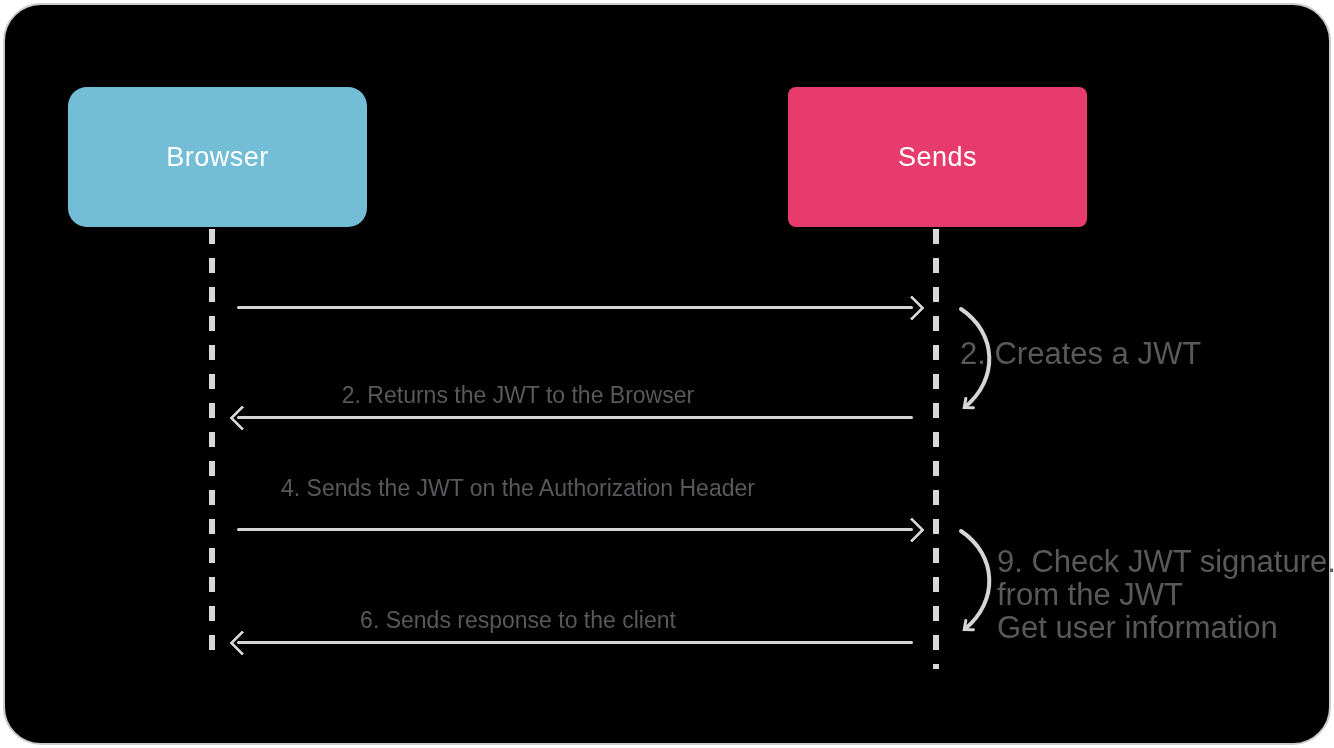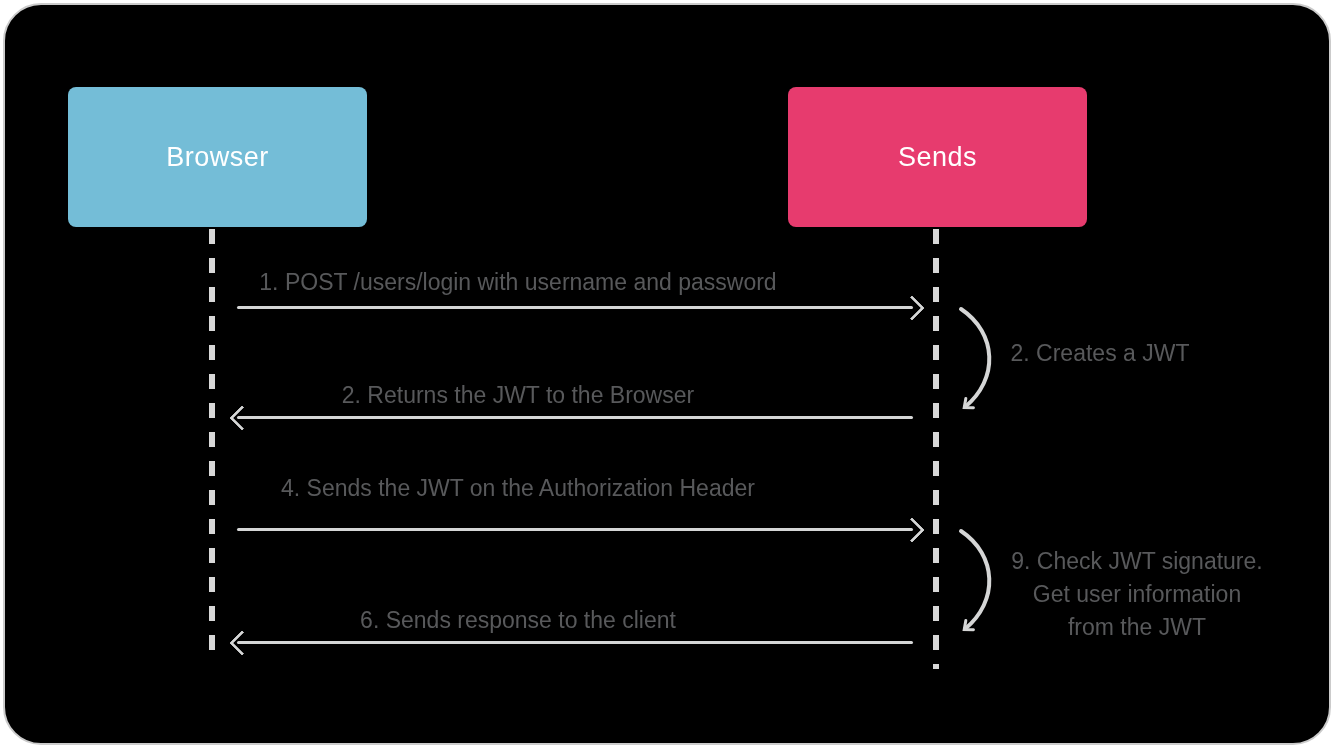--- a/index.html
+++ b/index.html
@@ -25,21 +25,21 @@
     width: 299px;
     height: 140px;
     border-radius: 8px;
     display: flex;
     align-items: center;
     justify-content: center;
     color: #ffffff;
     font-size: 27px;
     letter-spacing: 0.5px;
   }
-  .actor.browser { left: 63px;  background: var(--actor_browser, #74bdd7); }
+  .actor.browser { left: 63px;  background: var(--actor_browser, #74bdd7); border-radius: 19px; }
   .actor.server  { left: 783px; background: var(--actor_server,  #e73b6e); }
   
   .lifeline {
     position: absolute;
     width: 6px;
     top: 224px;
     background: repeating-linear-gradient(
       to bottom,
       var(--lifeline, #d8d8d8) 0px, var(--lifeline, #d8d8d8) 15px,
       transparent 15px, transparent 29px);
@@ -89,23 +89,22 @@
   .chev.m4 { top: 516px; }
   .chev.m6 { top: 629px; }
   
   .self-arrow { position: absolute; }
   .self-arrow.s2 { left: 946px; top: 298px; }
   .self-arrow.s5 { left: 946px; top: 520px; }
   
   .side-label {
     position: absolute;
     width: 280px;
-    text-align: center;
     color: var(--label_text, #58595b);
-    font-size: 23px;
+    font-size: 31px;
   }
   .side-label div { white-space: nowrap; }
   .side-label.s2 { left: 955px; top: 333px; line-height: 31px; }
   .side-label.s5 { left: 992px; top: 540px; line-height: 33px; }
 </style>
 </head>
 <body>
 
 <div class="stage">
   <div class="card">
@@ -113,21 +112,20 @@
     <div class="actor browser">
       <span>Browser</span>
     </div>
     <div class="actor server">
       <span>Sends</span>
     </div>
 
     <div class="lifeline browser"></div>
     <div class="lifeline server"></div>
 
-    <div class="msg-label m1">1. POST /users/login with username and password</div>
     <div class="msg-line m1"></div>
     <div class="chev right m1"></div>
 
     <svg class="self-arrow s2" width="60" height="118">
       <defs>
         <marker id="chevm" viewBox="-8 -8 16 16" markerWidth="16" markerHeight="16" refX="0" refY="0" orient="auto" markerUnits="userSpaceOnUse">
           <path d="M-6,-6 L1,0 L-6,6" fill="none" stroke="#d5d6d6" stroke-width="3" stroke-linecap="round"></path>
         </marker>
       </defs>
       <path d="M10,6 C46,30 48,76 14,104" fill="none" stroke="#d5d6d6" stroke-width="4" stroke-linecap="round" marker-end="url(#chevm)"></path>
@@ -142,22 +140,22 @@
 
     <div class="msg-label m4">4. Sends the JWT on the Authorization Header</div>
     <div class="msg-line m4"></div>
     <div class="chev right m4"></div>
 
     <svg class="self-arrow s5" width="60" height="118">
       <path d="M10,6 C46,30 48,76 14,104" fill="none" stroke="#d5d6d6" stroke-width="4" stroke-linecap="round" marker-end="url(#chevm)"></path>
     </svg>
     <div class="side-label s5">
       <div>9. Check JWT signature.</div>
+      <div>from the JWT</div>
       <div>Get user information</div>
-      <div>from the JWT</div>
     </div>
 
     <div class="msg-label m6">6. Sends response to the client</div>
     <div class="msg-line m6"></div>
     <div class="chev left m6"></div>
 
   </div>
 </div>
 
 </body></html>

